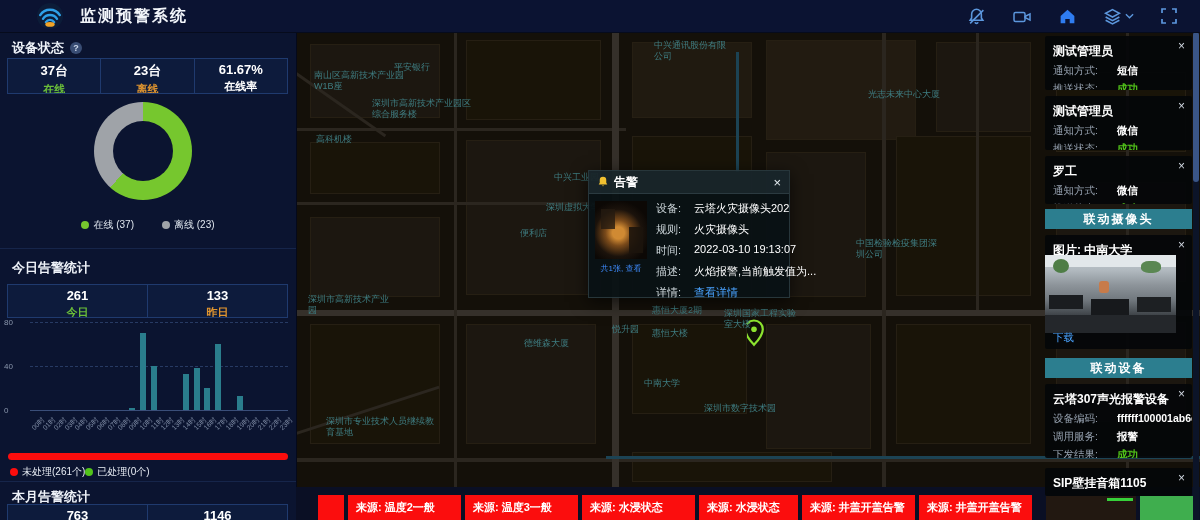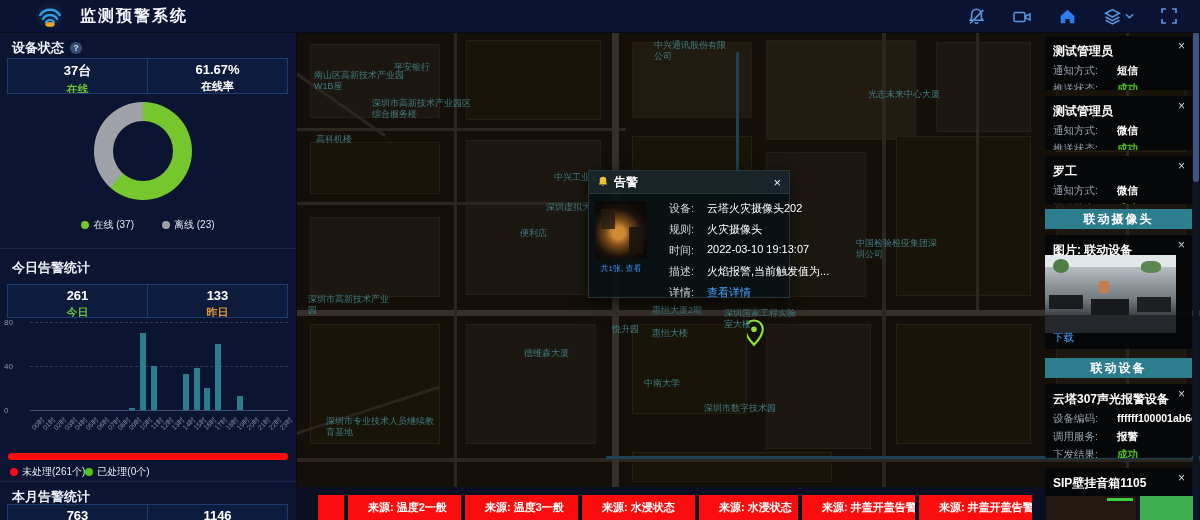--- a/index.html
+++ b/index.html
@@ -52,21 +52,21 @@
   
   #popup{left:588px;top:170px;width:200px;height:126px;background:rgba(9,17,20,.94);
          border:1px solid rgba(120,150,160,.28);box-shadow:0 4px 16px rgba(0,0,0,.65);z-index:25}
   .pop-hdr{height:22px;display:flex;align-items:center;padding:0 8px;gap:5px;
            background:rgba(70,95,105,.25);border-bottom:1px solid rgba(120,150,160,.2)}
   .pop-title{font-size:12px;font-weight:bold}
   .pop-x{margin-left:auto;color:#e6eef2;font-size:13px;cursor:pointer;line-height:1}
   .pop-body{display:flex;padding:7px 8px 4px 6px}
   .pop-thumb{width:52px;height:58px;background:#0c0805;position:relative;overflow:hidden}
   .pop-cap{font-size:8px;color:#3f8cff;margin-top:4px;text-align:center;white-space:nowrap}
-  .pop-fields{margin-left:22px;flex:1}
+  .pop-fields{margin-left:9px;flex:1}
   .pop-row{display:flex;font-size:11px;margin-bottom:6px;gap:6px;white-space:nowrap}
   .pop-lab{color:#cdd6da;min-width:32px}
   .pop-val{color:#fff}
   .link{color:#4aa3ff;cursor:pointer}
   
   #right-panel{left:1040px;top:32px;width:160px;height:488px;z-index:22}
   .rcard{position:absolute;left:5px;width:147px;background:rgba(4,6,9,.93);border-radius:2px;
          padding:5px 8px;box-sizing:border-box;overflow:hidden}
   .rcard .x{position:absolute;right:7px;top:4px;font-size:12px;color:#cfd6df;cursor:pointer;line-height:1}
   .rcard-title{font-size:12px;font-weight:bold;color:#fff;margin:2px 0 3px}
@@ -80,21 +80,21 @@
   #dl-link{position:absolute;left:8px;bottom:4px;font-size:10.5px}
   #thumb-dark{position:absolute;left:6px;top:464px;width:90px;height:24px;background:#221811;cursor:pointer}
   #thumb-dark .osd{position:absolute;right:3px;top:2px;width:26px;height:3px;background:#37d13a}
   #thumb-green{position:absolute;left:100px;top:464px;width:56px;height:24px;background:#3fae4e;cursor:pointer}
   #scrollbar{left:1193px;top:32px;width:6px;height:488px;background:#0c1428;z-index:26}
   #scroll-thumb{position:absolute;left:0;top:0;width:6px;height:150px;background:#3a5586;border-radius:3px}
   
   #bottom{left:296px;top:487px;width:744px;height:33px;background:#0a0f24;z-index:24;overflow:hidden}
   #bottom-r{left:1040px;top:487px;width:160px;height:33px;background:#0a0f24;z-index:21}
   .alert-blk{position:absolute;top:8px;height:25px;background:#fb0d0d;color:#fff;font-size:11px;
-             font-weight:bold;display:flex;align-items:center;padding-left:20px;box-sizing:border-box;
+             font-weight:bold;display:flex;align-items:center;padding-left:8px;box-sizing:border-box;
              white-space:nowrap;overflow:hidden;cursor:pointer}
 </style>
 </head>
 <body>
 
 <div id="header" class="abs">
   <div id="logo">
     <svg width="28" height="28" viewBox="0 0 30 30">
       <circle cx="15" cy="15" r="14" fill="#0c1c38"></circle>
       <path d="M4.5 14a12.5 12.5 0 0 1 21 0" fill="none" stroke="#2ea0e8" stroke-width="2.6" stroke-linecap="round"></path>
@@ -143,20 +143,24 @@
 
 <div id="left-panel" class="abs">
   <div class="sec-title" style="top:7px">
     <span>设备状态</span>
     <span class="help">?</span>
   </div>
   <div class="stat-box" id="dev-stats" style="top:26px;height:36px">
       <div class="stat-cell">
         <div class="stat-value">37台</div>
         <div class="stat-label" style="color: rgb(106, 190, 57);">在线</div>
+      </div>
+      <div class="stat-cell">
+        <div class="stat-value">23台</div>
+        <div class="stat-label" style="color: rgb(224, 149, 47);">离线</div>
       </div>
       <div class="stat-cell">
         <div class="stat-value">61.67%</div>
         <div class="stat-label" style="color: rgb(255, 255, 255);">在线率</div>
       </div>
     </div>
 
   <div class="abs" id="donut" style="background: conic-gradient(rgb(118, 199, 46) 0deg, rgb(118, 199, 46) 222deg, rgb(159, 163, 168) 222deg, rgb(159, 163, 168) 360deg);"></div>
   <div class="abs" id="donut-hole"></div>
   <div class="abs" id="donut-legend">
@@ -286,21 +290,21 @@
     <span class="map-lab" style="left: 98px; top: 30px; width: 60px;">平安银行</span>
     <span class="map-lab" style="left: 18px; top: 38px; width: 95px;">南山区高新技术产业园W1B座</span>
     <span class="map-lab" style="left: 76px; top: 66px; width: 105px;">深圳市高新技术产业园区综合服务楼</span>
     <span class="map-lab" style="left: 20px; top: 102px; width: 60px;">高科机楼</span>
     <span class="map-lab" style="left: 572px; top: 57px; width: 110px;">光志未来中心大厦</span>
     <span class="map-lab" style="left: 258px; top: 140px; width: 70px;">中兴工业园</span>
     <span class="map-lab" style="left: 250px; top: 170px; width: 95px;">深圳虚拟大学园</span>
     <span class="map-lab" style="left: 224px; top: 196px; width: 48px;">便利店</span>
     <span class="map-lab" style="left: 560px; top: 206px; width: 88px;">中国检验检疫集团深圳公司</span>
     <span class="map-lab" style="left: 12px; top: 262px; width: 85px;">深圳市高新技术产业园</span>
-    <span class="map-lab" style="left: 228px; top: 316px; width: 70px;">德维森大厦</span>
+    <span class="map-lab" style="left: 228px; top: 306px; width: 70px;">德维森大厦</span>
     <span class="map-lab" style="left: 356px; top: 273px; width: 75px;">惠恒大厦2期</span>
     <span class="map-lab" style="left: 316px; top: 292px; width: 40px;">悦升园</span>
     <span class="map-lab" style="left: 356px; top: 296px; width: 55px;">惠恒大楼</span>
     <span class="map-lab" style="left: 428px; top: 276px; width: 80px;">深圳国家工程实验室大楼</span>
     <span class="map-lab" style="left: 348px; top: 346px; width: 55px;">中南大学</span>
     <span class="map-lab" style="left: 408px; top: 371px; width: 105px;">深圳市数字技术园</span>
     <span class="map-lab" style="left: 30px; top: 384px; width: 112px;">深圳市专业技术人员继续教育基地</span>
   </div>
 
 <div id="popup" class="abs">
@@ -365,21 +369,21 @@
         <div class="rcard-title">罗工</div>
         <span class="x">×</span>
         <div class="rrow">通知方式:<b style="color: rgb(255, 255, 255);">微信</b></div>
         <div class="rrow">推送状态:<b style="color: rgb(82, 196, 26);">成功</b></div>
       </div>
     </div>
 
   <div class="theader" style="top:177px">联动摄像头</div>
 
   <div class="rcard" style="top:203px;height:114px">
-    <div class="rcard-title">图片: 联动设备</div>
+    <div class="rcard-title">图片: 中南大学</div>
     <span class="x">×</span>
     <div id="photo">
       <div class="ph" style="left:0;top:0;width:131px;height:12px;background:#e2e7ea"></div>
       <div class="ph" style="left:8px;top:4px;width:16px;height:14px;background:#4e7d46;border-radius:50%"></div>
       <div class="ph" style="left:96px;top:6px;width:20px;height:12px;background:#5a8752;border-radius:40%"></div>
       <div class="ph" style="left:4px;top:40px;width:34px;height:14px;background:#1a1d20"></div>
       <div class="ph" style="left:46px;top:44px;width:38px;height:16px;background:#17191c"></div>
       <div class="ph" style="left:92px;top:42px;width:34px;height:15px;background:#1d2023"></div>
       <div class="ph" style="left:0px;top:60px;width:131px;height:18px;background:#24272b"></div>
       <div class="ph" style="left:54px;top:26px;width:10px;height:12px;background:#c77b4a;border-radius:3px"></div>

